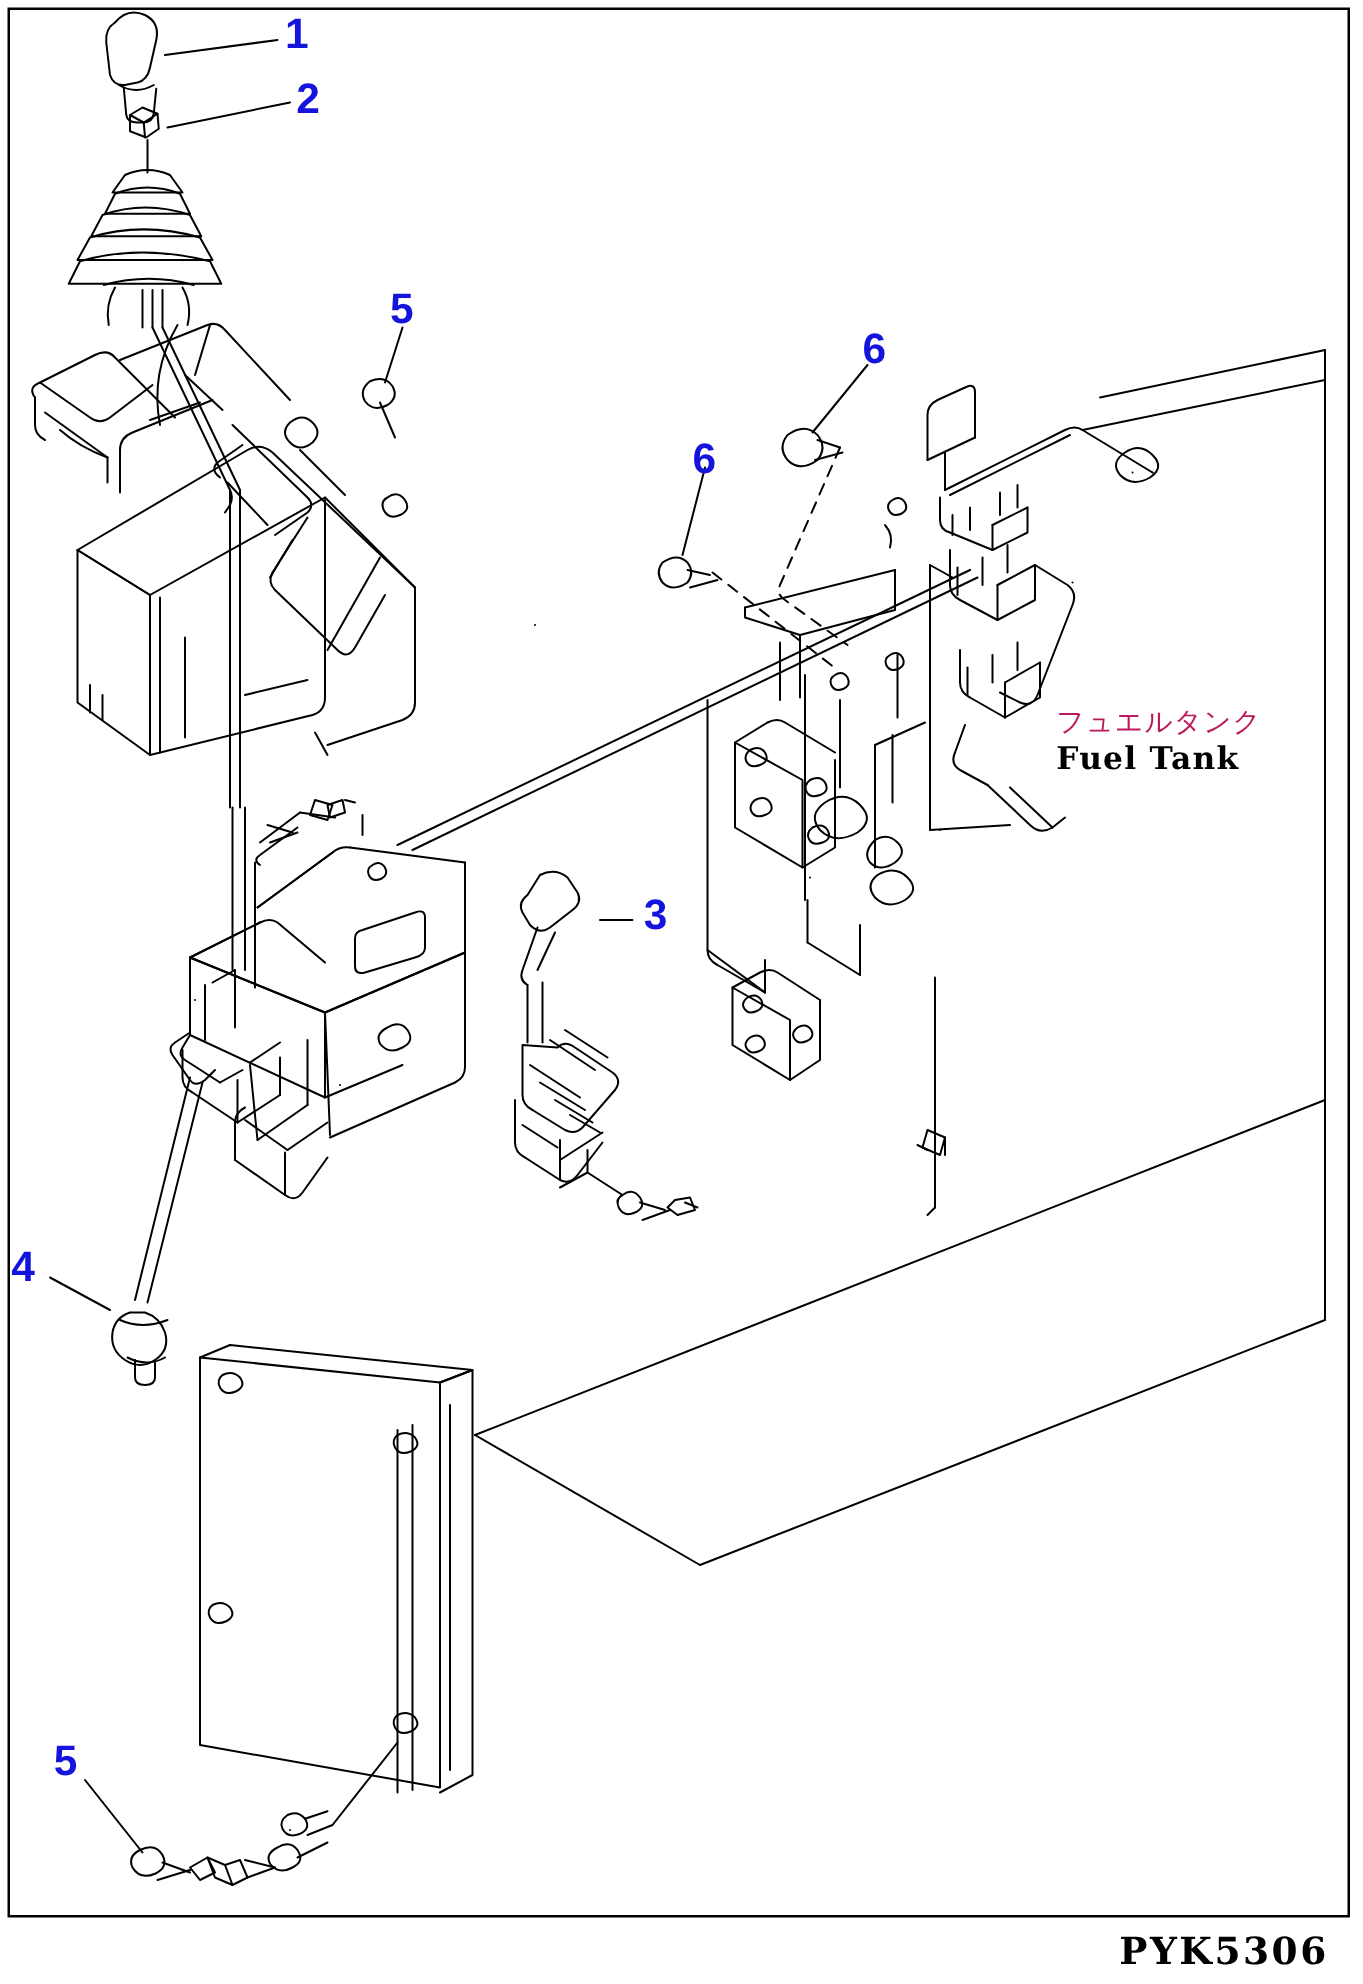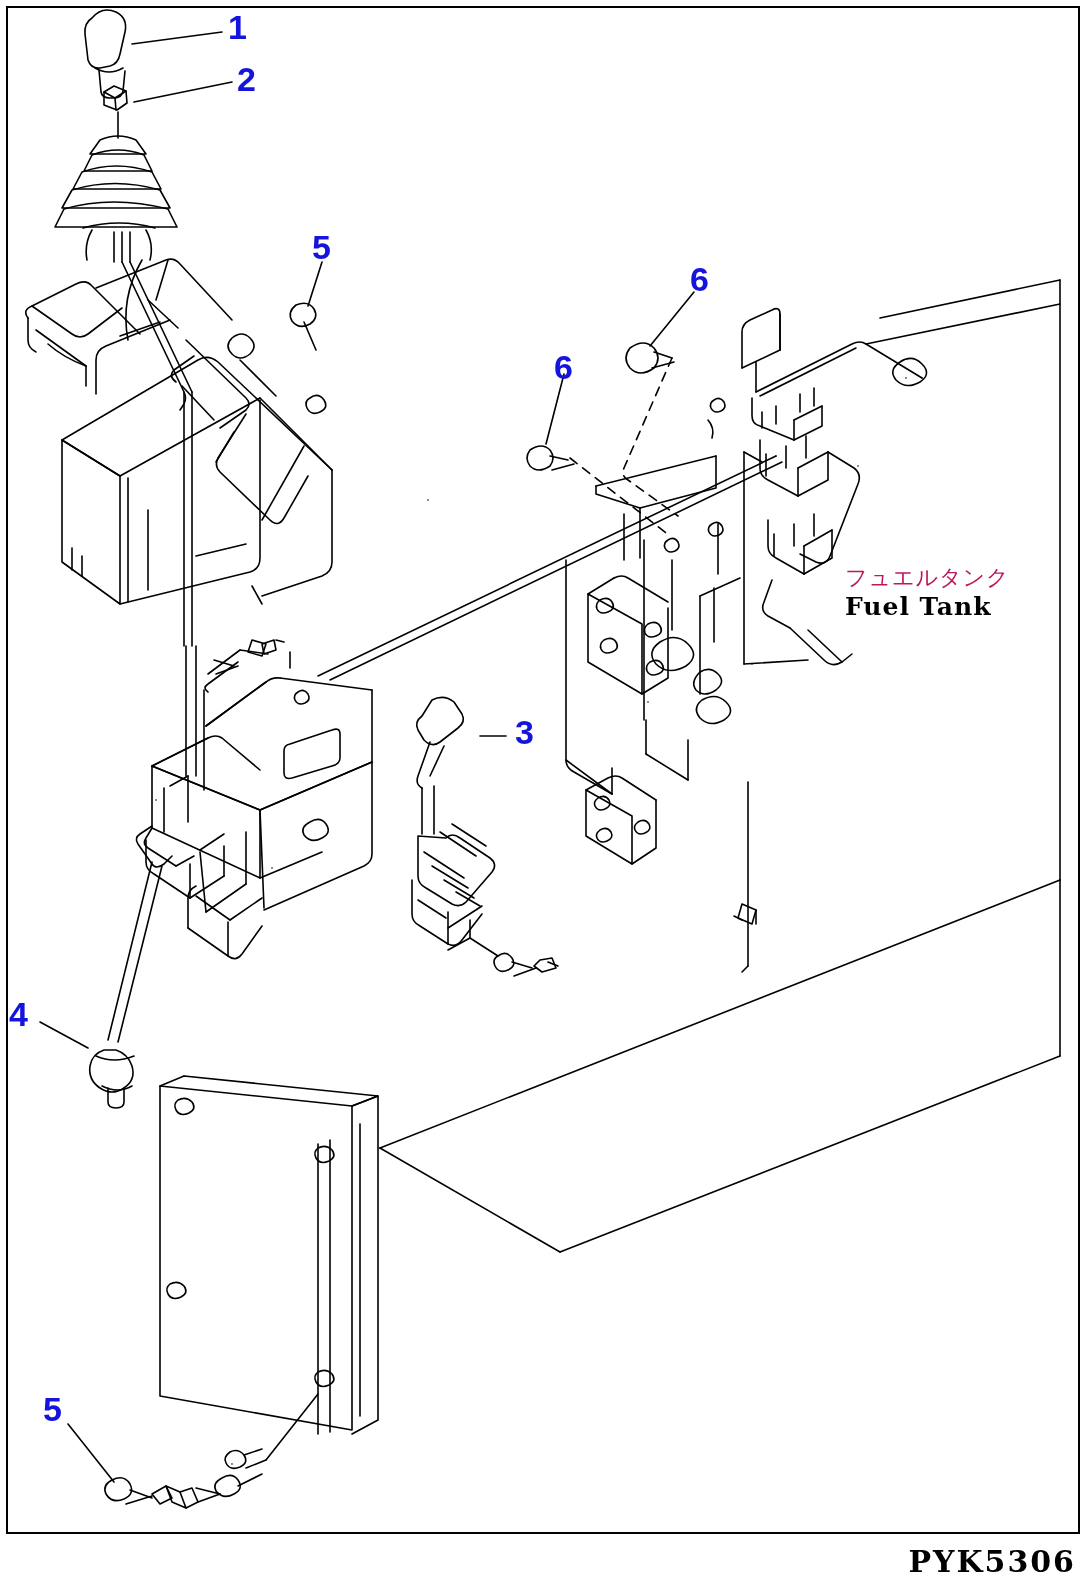--- a/index.html
+++ b/index.html
@@ -54,21 +54,21 @@
     position: absolute;
     color: #000000;
     font-size: 25px;
     font-family: "DejaVu Serif", serif;
     font-weight: bold;
     white-space: nowrap;
     letter-spacing: 1px;
   }
   #drawing-code {
     position: absolute;
-    right: 14px;
+    right: 27px;
     bottom: 8px;
     color: #000000;
     font-size: 30px;
     font-family: "DejaVu Serif", serif;
     font-weight: bold;
     letter-spacing: 2px;
     white-space: nowrap;
   }
 </style>
 </head>

